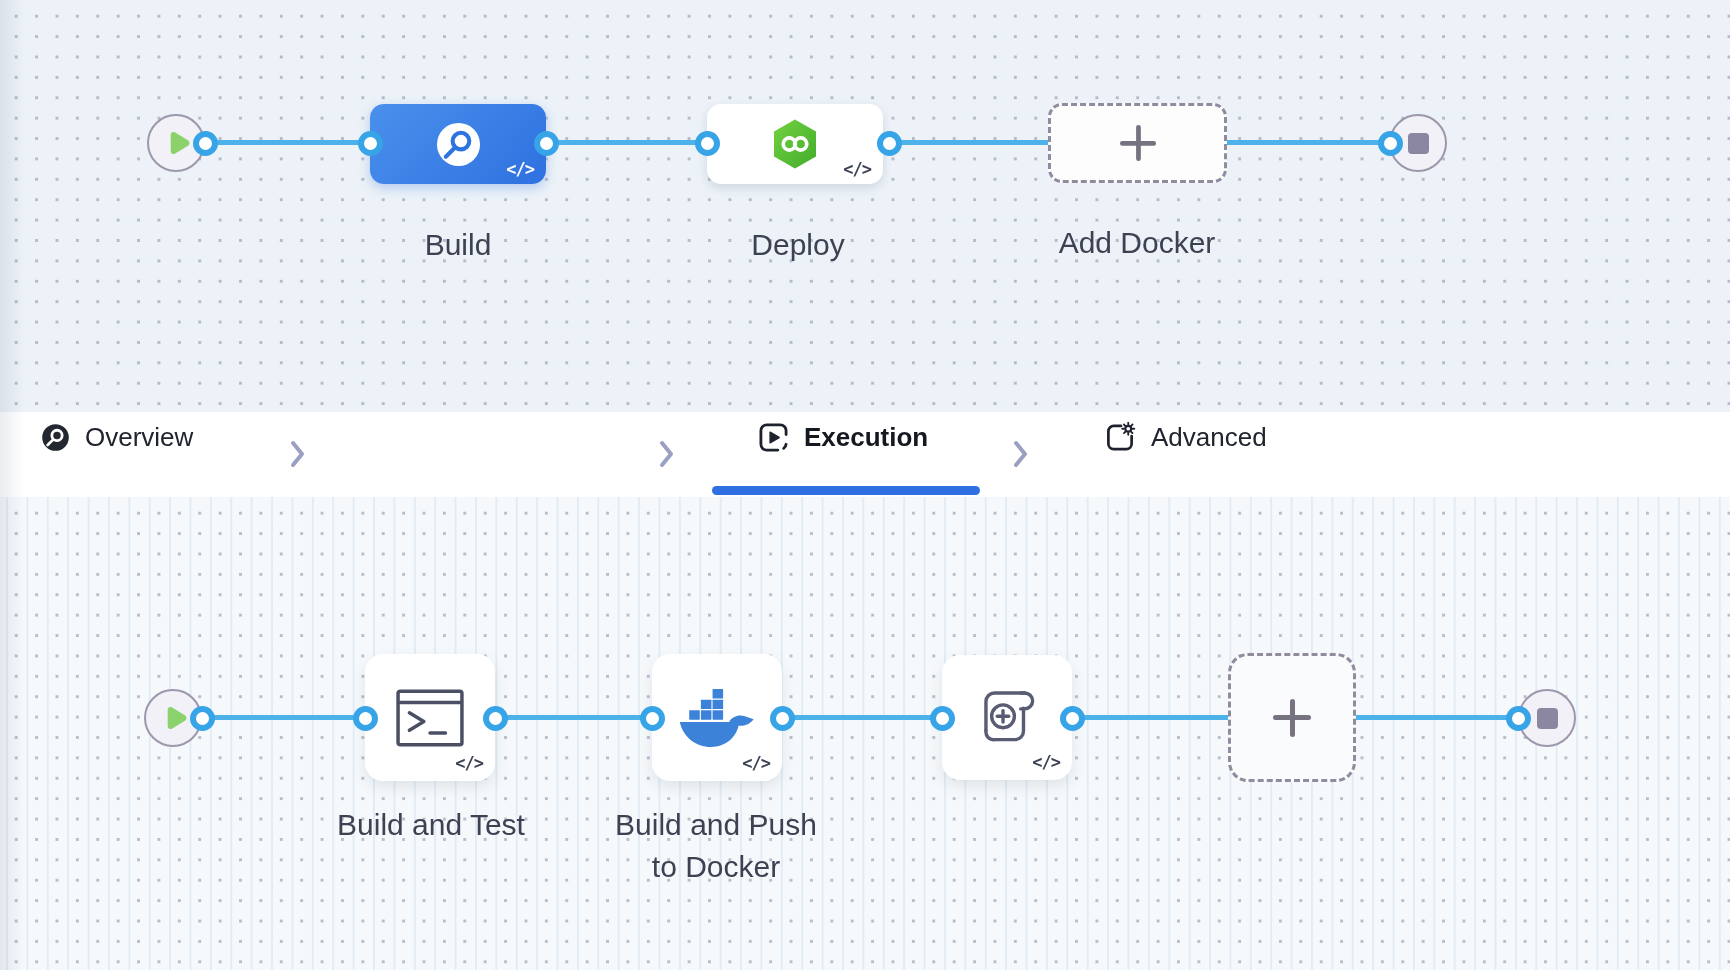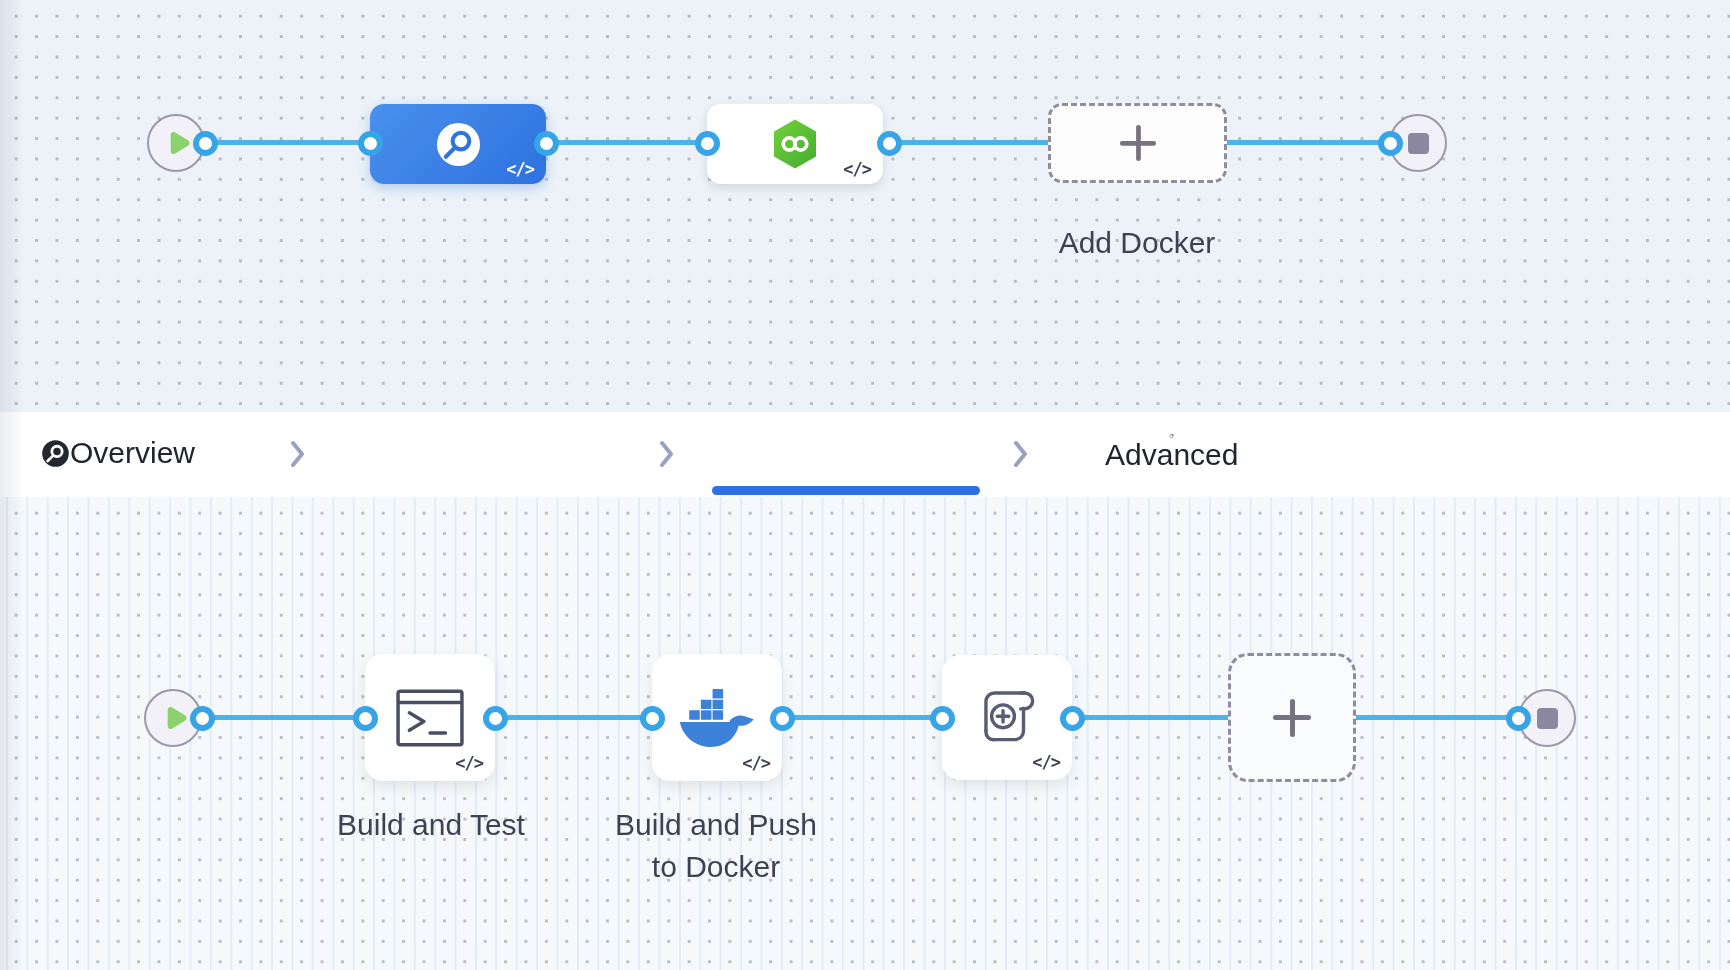--- a/index.html
+++ b/index.html
@@ -55,22 +55,22 @@
 
   .code-badge { position:absolute; right:12px; bottom:5px; font-family:"DejaVu Sans Mono", monospace;
           font-size:17px; font-weight:700; letter-spacing:-1px; color:#3c4154; }
   .code-badge.on-blue { color:#fff; }
 
   .node-label { position:absolute; width:400px; text-align:center; font-size:30px;
           color:#3d4152; line-height:42px; z-index:3; }
 
   
   .tabbar { position:absolute; left:0; top:412px; width:1730px; height:85px; background:#fff; z-index:5; }
-  .tab { position:absolute; top:22px; height:38px; display:flex; align-items:center; 
-         font-size:30px; color:#20242e; cursor:default; }
+  .tab { position:absolute; top:6px; height:38px; display:flex; align-items:center; gap:15px;
+         font-size:26px; color:#20242e; cursor:default; }
   .tab.active { font-weight:700; color:#14181f; }
   .tab-chevron { position:absolute; top:26px; }
   .tab-underline { position:absolute; top:74px; height:9px; border-radius:5px; background:#2e6fe2; }
 </style>
 </head>
 <body>
 
 <div class="screen">
 
   <section class="stage-canvas">
@@ -117,20 +117,22 @@
       <span class="stop-square"></span>
     </div>
 
     <div class="port" style="left:192.5px; top:130.5px;"></div>
     <div class="port" style="left:357.5px; top:130.5px;"></div>
     <div class="port" style="left:533.5px; top:130.5px;"></div>
     <div class="port" style="left:694.5px; top:130.5px;"></div>
     <div class="port" style="left:876.5px; top:130.5px;"></div>
     <div class="port" style="left:1377.5px; top:130.5px;"></div>
 
+    <div class="node-label" style="left:258px; top:224px;">Build</div>
+    <div class="node-label" style="left:598px; top:224px;">Deploy</div>
     <div class="node-label" style="left:937px; top:222px;">Add Docker</div>
   </section>
 
   <nav class="tabbar">
 
     <div class="tab" style="left:41px;">
       <svg viewBox="0 0 48 48" width="29" height="29">
         <circle cx="24" cy="24" r="22" fill="#23272f"></circle>
         <circle cx="26.5" cy="20.5" r="8.5" fill="none" stroke="#ffffff" stroke-width="4.6"></circle>
         <line x1="11" y1="36.5" x2="20" y2="27.5" stroke="#ffffff" stroke-width="4.6" stroke-linecap="round"></line>
@@ -140,26 +142,34 @@
 
     <svg class="tab-chevron" style="left:288px;" viewBox="0 0 20 32" width="20" height="32">
       <path d="M5 5 l9 11 -9 11" stroke="#9aa0c2" stroke-width="4" fill="none" stroke-linecap="round" stroke-linejoin="round"></path>
     </svg>
 
 
     <svg class="tab-chevron" style="left:657px;" viewBox="0 0 20 32" width="20" height="32">
       <path d="M5 5 l9 11 -9 11" stroke="#9aa0c2" stroke-width="4" fill="none" stroke-linecap="round" stroke-linejoin="round"></path>
     </svg>
 
+    <div class="tab active" style="left:758px;">
+      <svg viewBox="0 0 32 32" width="31" height="31" fill="none" stroke="#1d222c">
+        <path d="M29 13 V9 a6 6 0 0 0 -6 -6 H9 A6 6 0 0 0 3 9 v14 a6 6 0 0 0 6 6 h11.5" stroke-width="2.9" stroke-linecap="round"></path>
+        <path d="M26.5 27.2 a6 6 0 0 0 2.5 -4.2" stroke-width="2.9" stroke-linecap="round"></path>
+        <path d="M12.5 10.5 v11 l9.3 -5.5 z" fill="#1d222c" stroke="#1d222c" stroke-width="1.5" stroke-linejoin="round"></path>
+      </svg>
+      <span>Execution</span>
+    </div>
 
     <svg class="tab-chevron" style="left:1011px;" viewBox="0 0 20 32" width="20" height="32">
       <path d="M5 5 l9 11 -9 11" stroke="#9aa0c2" stroke-width="4" fill="none" stroke-linecap="round" stroke-linejoin="round"></path>
     </svg>
 
-    <div class="tab" style="left:1105px;flex-direction:column;">
+    <div class="tab" style="left:1105px;">
       <svg viewBox="0 0 32 32" width="31" height="31" fill="none" stroke="#1d222c">
         <path d="M16.5 4 H9 A5.5 5.5 0 0 0 3.5 9.5 v13 A5.5 5.5 0 0 0 9 28 h13 a5.5 5.5 0 0 0 5.5 -5.5 V14.5" stroke-width="2.8" stroke-linecap="round"></path>
         <circle cx="24" cy="7" r="3" stroke-width="2.2"></circle>
         <g stroke-width="1.9" stroke-linecap="round">
           <line x1="28.4" y1="7" x2="30.2" y2="7"></line>
             <line x1="27.1" y1="10.1" x2="28.4" y2="11.4"></line>
           <line x1="24" y1="11.4" x2="24" y2="13.2"></line>
             <line x1="20.9" y1="10.1" x2="19.6" y2="11.4"></line>
           <line x1="19.6" y1="7" x2="17.8" y2="7"></line>
             <line x1="20.9" y1="3.9" x2="19.6" y2="2.6"></line>

